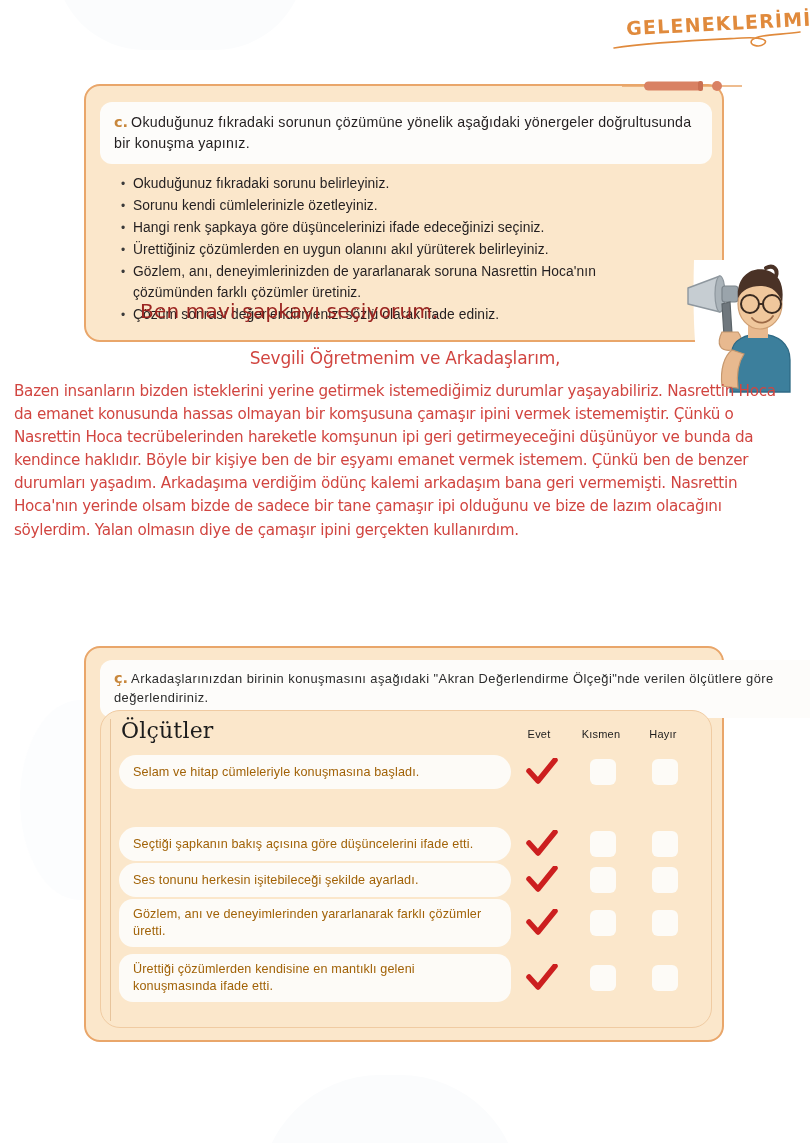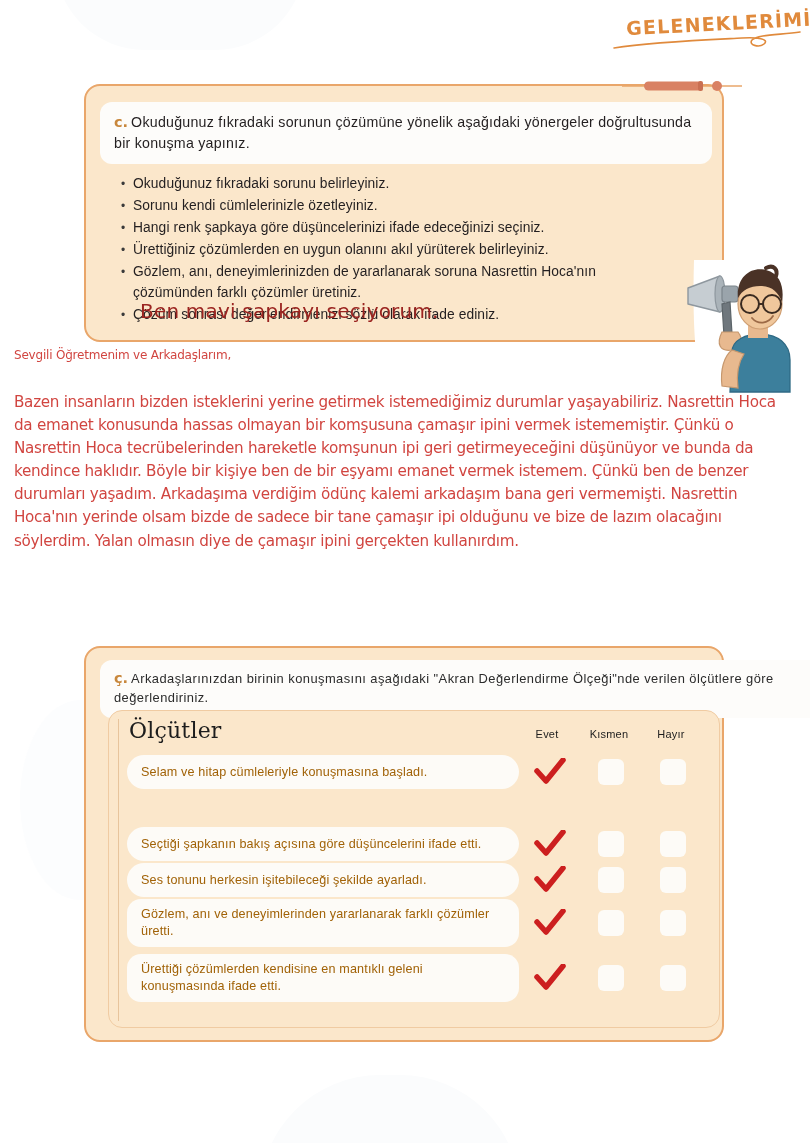--- a/index.html
+++ b/index.html
@@ -77,37 +77,37 @@
 
   
   .illus{position:absolute;left:600px;top:170px;width:132px;height:140px;}
 
   
   .letter{
     position:absolute;left:14px;top:348px;width:782px;
     color:#d14540;
     font-family:"DejaVu Sans", sans-serif;
   }
-  .letter .greet{font-size:12px;letter-spacing:-.2px;}
+  .letter .greet{font-size:17px;letter-spacing:-.2px;text-align:center;}
   .letter .body{
-    margin-top:29px;font-size:15.2px;line-height:1.52;letter-spacing:-.3px;
+    margin-top:12px;font-size:15.2px;line-height:1.52;letter-spacing:-.3px;
     text-align:left;
   }
 
   
   #box2{left:84px;top:646px;width:640px;height:396px;}
   #box2 .prompt-strip{left:14px;top:12px;width:724px;padding:9px 14px 10px 14px;}
   .prompt-text2{
     display:inline;font-size:12.9px;color:#2b2b2b;line-height:1.5;
     letter-spacing:.45px;
   }
 
   .rubric{
-    position:absolute;left:22px;top:62px;width:612px;height:318px;
-    background:#fbe7cb;border:1.5px solid #f0cba2;border-radius:14px;
+    position:absolute;left:14px;top:62px;width:612px;height:318px;
+    background:#fbe7cb;border:1.5px solid #f0cba2;border-radius:20px;
     box-sizing:border-box;
   }
   .rubric-divider{
     position:absolute;left:9px;top:8px;width:1px;height:302px;background:#e7c49c;
   }
   .rubric-head{
     position:absolute;left:0;top:0;width:100%;height:42px;
   }
   .rubric-title{
     position:absolute;left:20px;top:7px;

